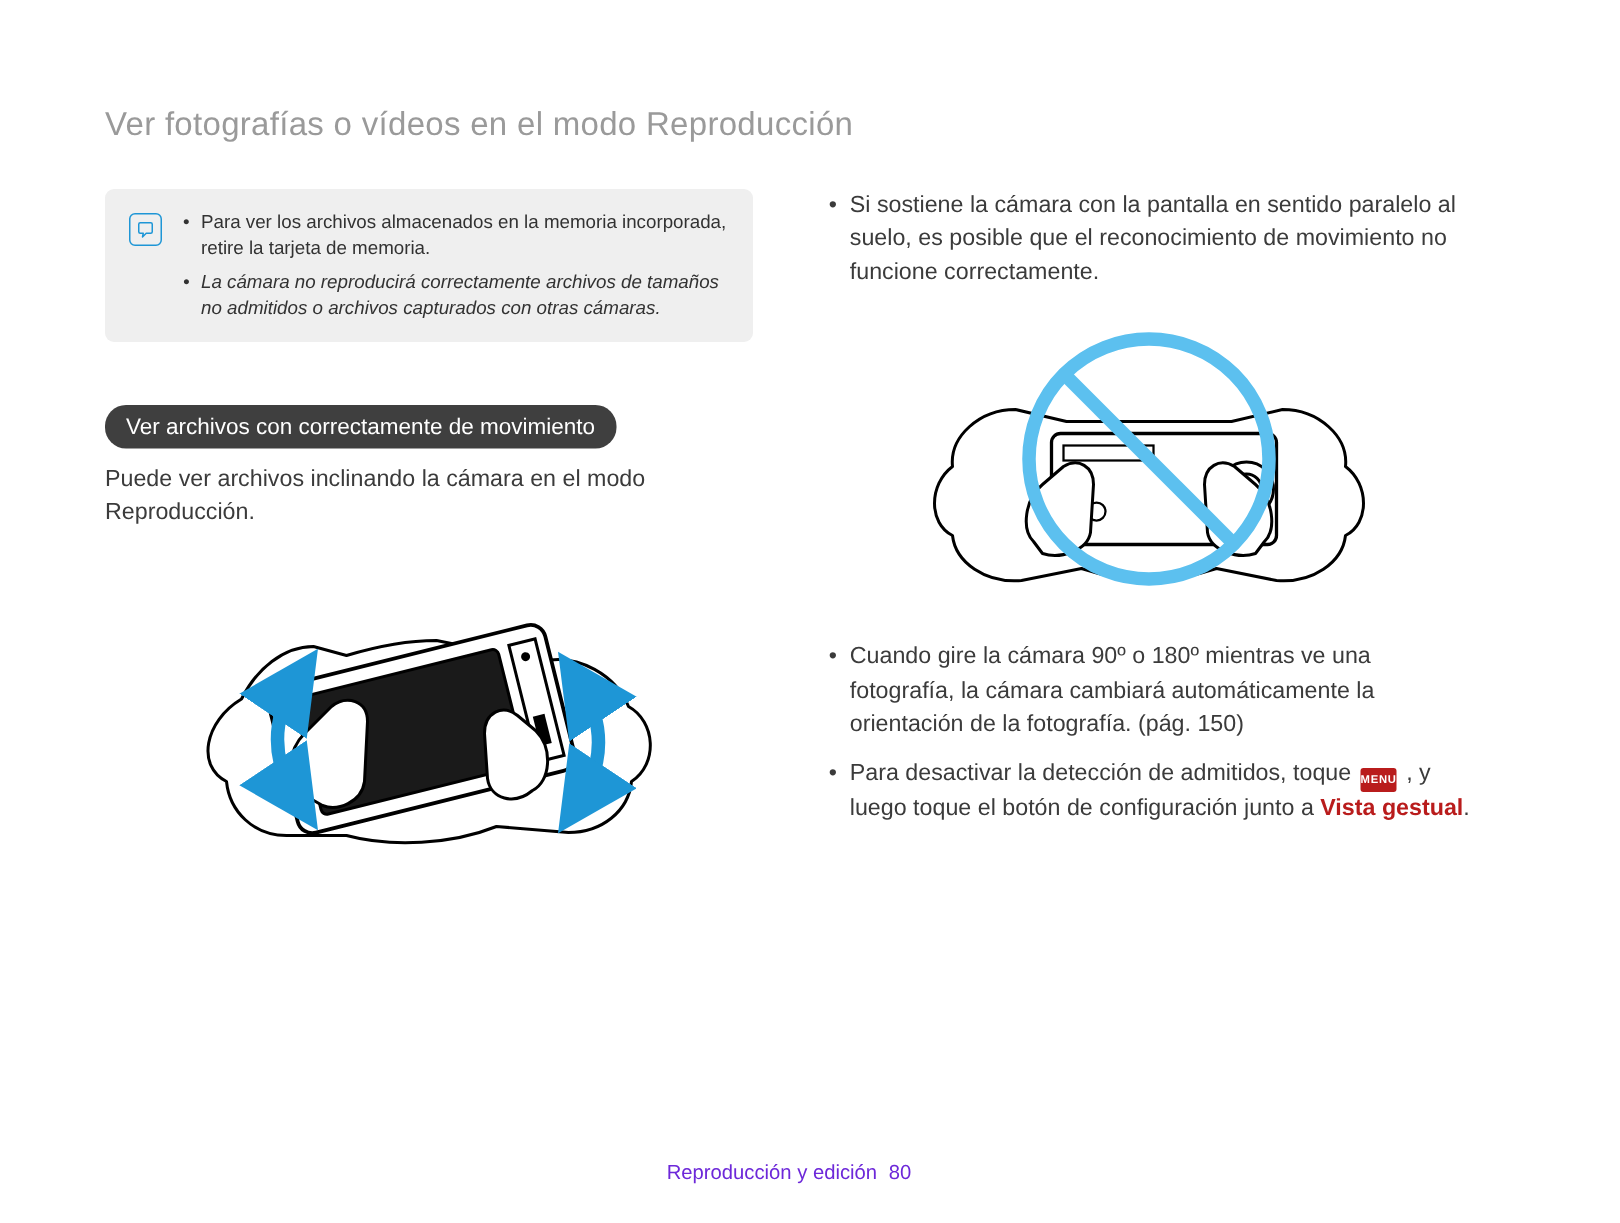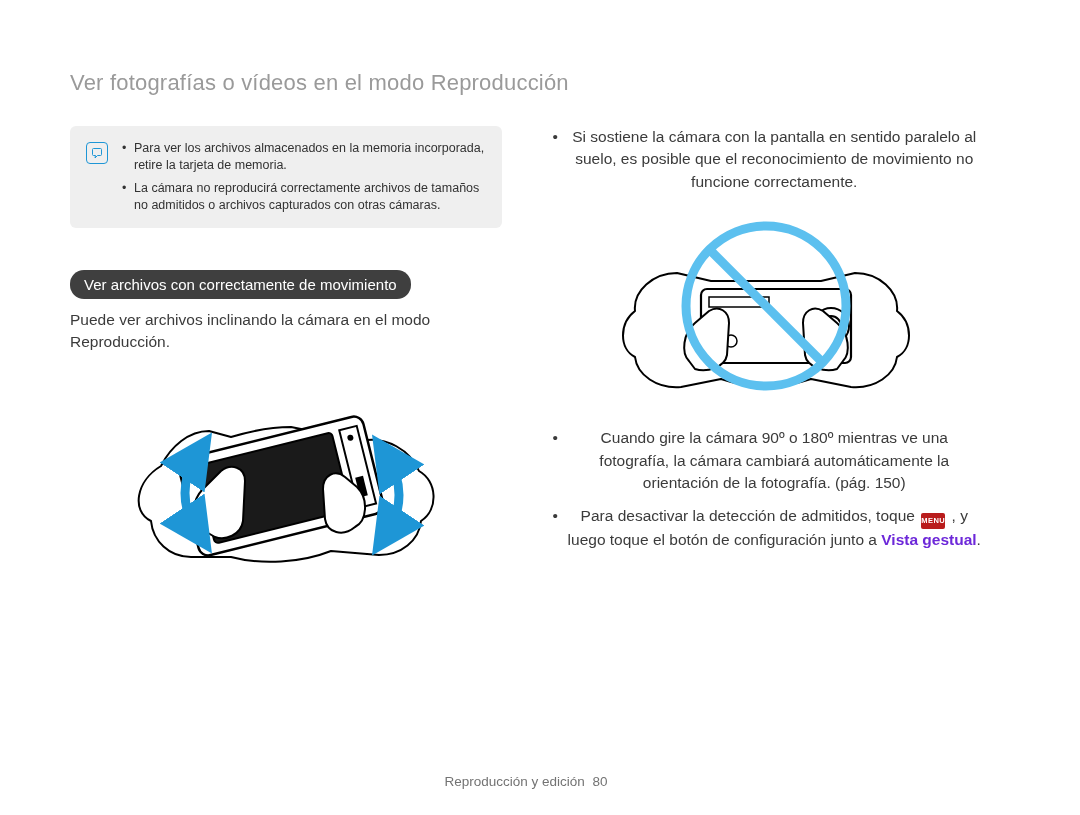--- a/index.html
+++ b/index.html
@@ -59,21 +59,21 @@
     color: #323232;
     padding: 0;
     margin: 0;
     list-style: none;
   }
   .note-list li {
     position: relative;
     padding-left: 12px;
     margin-bottom: 6px;
   }
-  .note-list li:last-child { margin-bottom: 0; }
+  .note-list li:last-child { margin-bottom: 0; font-style: italic; }
   .note-list li::before {
     content: "•";
     position: absolute;
     left: 0;
     top: 0;
   }
   .pill-heading {
     display: inline-block;
     background: #3f3f3f;
     color: #fff;
@@ -99,21 +99,20 @@
     line-height: 1.45;
     color: #3b3b3b;
     padding: 0;
     margin: 0;
     list-style: none;
   }
   .bullets > li {
     position: relative;
     padding-left: 16px;
     margin-bottom: 10px;
-    text-align: center;
   }
   .bullets > li::before {
     content: "•";
     position: absolute;
     left: 2px;
     top: 0;
   }
   .menu-chip {
     display: inline-flex;
     align-items: center;
@@ -122,29 +121,29 @@
     color: #fff;
     font-size: 7.5px;
     letter-spacing: 0.5px;
     width: 24px;
     height: 16px;
     border-radius: 2px;
     vertical-align: -2px;
     margin: 0 2px;
     font-weight: 700;
   }
-  .bold { font-weight: 700; color:#6d28d9; }
+  .bold { font-weight: 700; color:#b91c1c; }
   .footer {
     position: absolute;
     bottom: 26px;
     left: 0;
     width: 100%;
     text-align: center;
     font-size: 13.5px;
-    color: #737373;
+    color: #6d28d9;
   }
   .footer .pnum { margin-left: 4px; }
   
   .cam-svg { overflow: visible; }
 </style>
 </head>
 <body>
 
 <div class="page">
 

